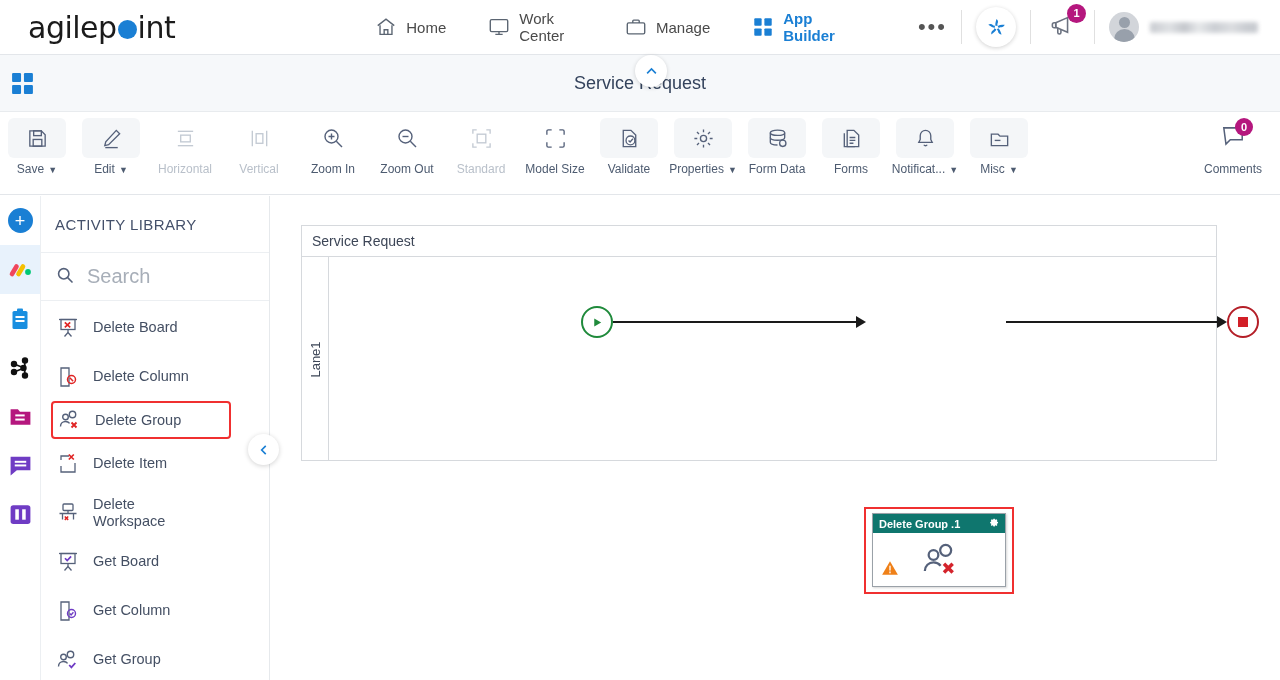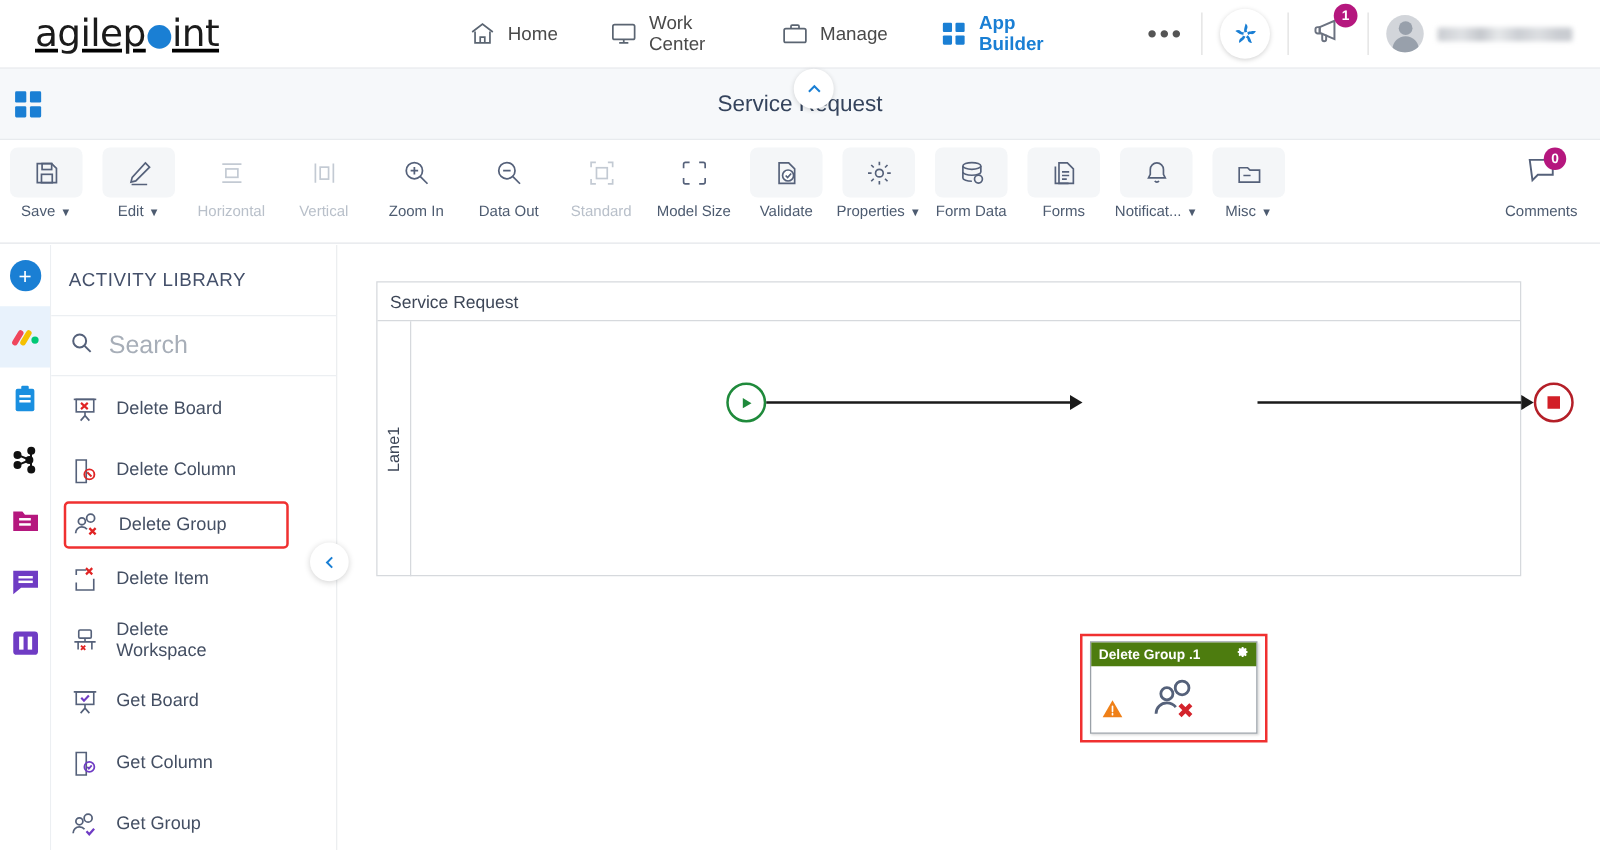--- a/index.html
+++ b/index.html
@@ -10,21 +10,21 @@
     overflow: hidden;
   }
   .app { position: relative; width: 1280px; height: 680px; }
 
   
   .topnav {
     position: absolute; top: 0; left: 0; width: 1280px; height: 55px;
     background: #ffffff; border-bottom: 1px solid #e3e6ea;
     display: flex; align-items: center;
   }
-  .logo { margin-left: 28px; display: flex; align-items: baseline; text-decoration: underline; }
+  .logo { margin-left: 28px; display: flex; align-items: baseline; }
   .logo-text {
     font-size: 30px; font-weight: 400; color: #1b1b1b;
     letter-spacing: -0.5px; font-family: "DejaVu Sans", sans-serif;
     display: flex; align-items: center;
   }
   .logo-dot {
     display: inline-block; width: 19px; height: 19px; border-radius: 50%;
     background: #1a7fd4; margin: 0 1px; position: relative; top: 2px;
   }
 
@@ -208,21 +208,21 @@
   .node-sel {
     position: absolute; left: 594px; top: 311px; width: 150px; height: 87px;
     border: 2px solid #f03030; background: #fff;
   }
   .node-box {
     position: absolute; left: 602px; top: 317px; width: 134px; height: 74px;
     background: #fff; border: 1px solid #9aa1a8;
     box-shadow: 1px 1px 2px rgba(0,0,0,0.16);
   }
   .node-head {
-    height: 19px; background: #4d7c0f; display: flex; align-items: center;
+    height: 19px; background: #0f766e; display: flex; align-items: center;
     justify-content: space-between; padding: 0 5px 0 6px;
   }
   .node-head .t { font-size: 11px; color: #fff; font-weight: bold; }
   .node-body { position: relative; height: 54px; }
   .node-warn { position: absolute; left: 8px; bottom: 6px; }
   .node-pic { position: absolute; left: 46px; top: 7px; }
 
   .arrow-line { position: absolute; background: #1a1a1a; height: 1.5px; }
   .arrow-head {
     position: absolute; width: 0; height: 0;
@@ -391,21 +391,21 @@
     </div>
 
     <div class="tb-item nobg">
       <span class="tb-icon">
         <svg width="24" height="24" viewBox="0 0 24 24" fill="none" stroke="#55617a" stroke-width="1.4">
             <circle cx="10.5" cy="10.5" r="6.5"></circle>
             <path d="M15.3 15.3 21 21"></path>
             <path d="M7.5 10.5h6"></path>
           </svg>
       </span>
-      <span class="tb-label">Data Out</span>
+      <span class="tb-label">Zoom Out</span>
     </div>
 
     <div class="tb-item disabled nobg">
       <span class="tb-icon">
         <svg width="23" height="23" viewBox="0 0 24 24" fill="none" stroke="#c3cad3" stroke-width="1.4">
             <path d="M3 7V3h4M17 3h4v4M21 17v4h-4M7 21H3v-4"></path>
             <rect x="7.5" y="7.5" width="9" height="9"></rect>
           </svg>
       </span>
       <span class="tb-label">Standard</span>

